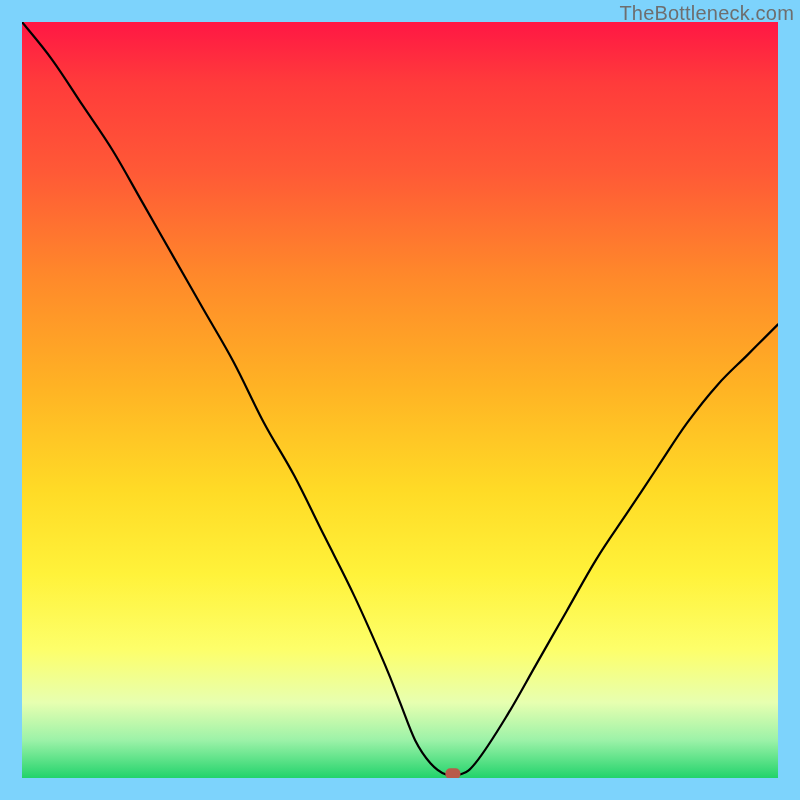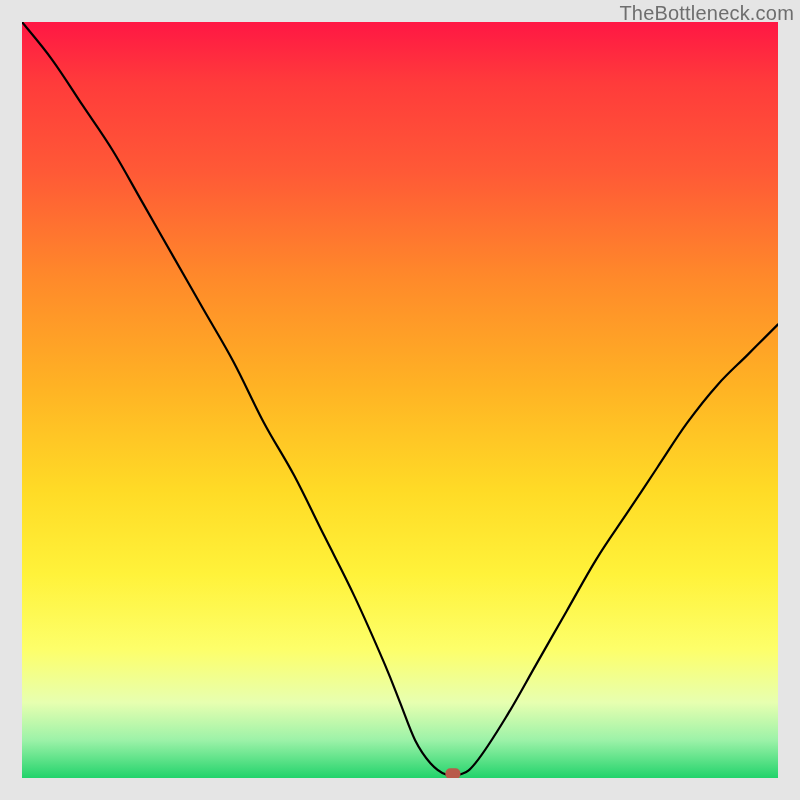--- a/index.html
+++ b/index.html
@@ -8,21 +8,21 @@
     width: 800px;
     height: 800px;
     overflow: hidden;
     background: #000;
     font-family: Arial, Helvetica, sans-serif;
   }
   .frame {
     position: relative;
     width: 800px;
     height: 800px;
-    background: #e5e5e5;
+    background: #7dd3fc;
   }
   .plot {
     position: absolute;
     left: 22px;
     top: 22px;
     width: 756px;
     height: 756px;
     background: linear-gradient(to bottom,
       #ff1744 0%,
       #ff3b3b 8%,

